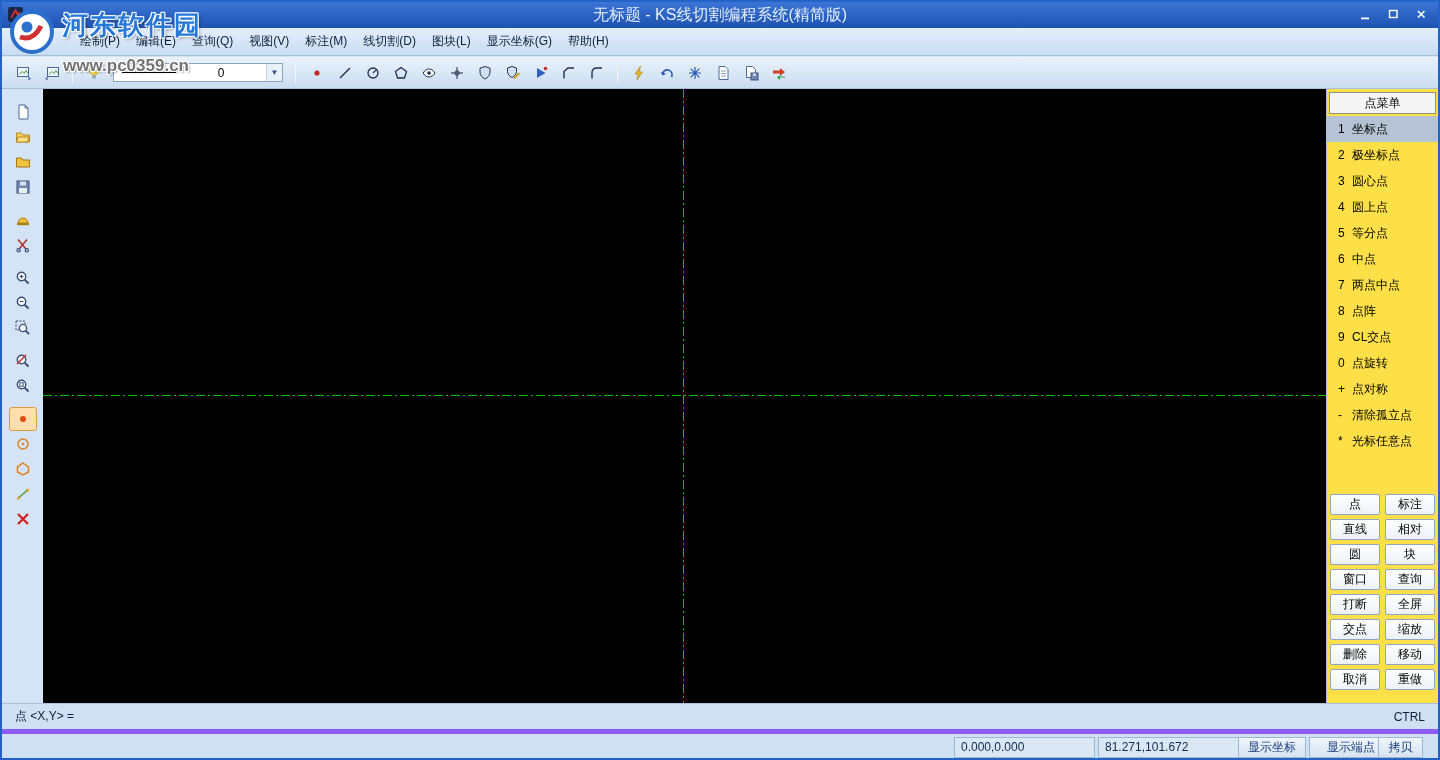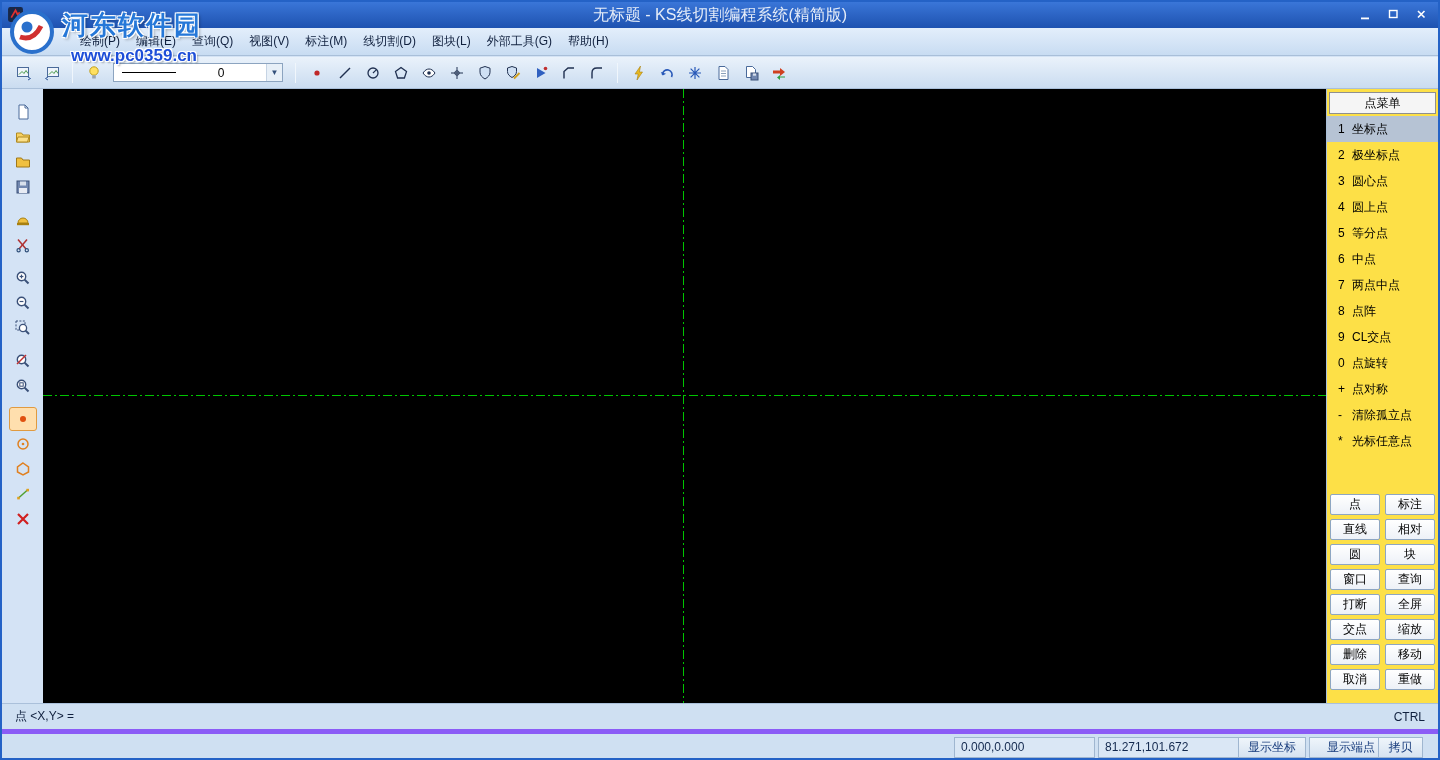--- a/index.html
+++ b/index.html
@@ -106,23 +106,22 @@
     font-size: 12px; color: #1a3e7e; cursor: default;
   }
   
   .watermark { position: absolute; left: 6px; top: 4px; z-index: 99; pointer-events: none; }
   .wm-logo { position: absolute; left: 0; top: 2px; }
   .wm-name {
     position: absolute; left: 54px; top: 2px; width: 300px; font-size: 26px; font-weight: bold; color: #2678d8; letter-spacing: 2px;
     text-shadow: -1px -1px 0 #fff, 1px -1px 0 #fff, -1px 1px 0 #fff, 1px 1px 0 #fff, 2px 2px 3px rgba(0,0,0,.3);
   }
   .wm-url {
-    position: absolute; left: 55px; top: 40px; width: 300px; font-size: 17px; font-weight: bold; color: #1d4ed8;
+    position: absolute; left: 55px; top: 50px; width: 300px; font-size: 17px; font-weight: bold; color: #737373;
     text-shadow: -1px -1px 0 #fff, 1px -1px 0 #fff, -1px 1px 0 #fff, 1px 1px 0 #fff, 2px 2px 2px rgba(0,0,0,.3);
-    margin-left: 8px;
   }
   svg { display: block; }
 </style>
 </head>
 <body>
 
 <div class="window">
 
   <div class="titlebar">
     <div class="app-icon">
@@ -152,21 +151,21 @@
   </div>
 
   <div class="menubar">
     <span class="menu-item">绘制(P)</span>
     <span class="menu-item">编辑(E)</span>
     <span class="menu-item">查询(Q)</span>
     <span class="menu-item">视图(V)</span>
     <span class="menu-item">标注(M)</span>
     <span class="menu-item">线切割(D)</span>
     <span class="menu-item">图块(L)</span>
-    <span class="menu-item">外部工具(G)</span>
+    <span class="menu-item">显示坐标(G)</span>
     <span class="menu-item">帮助(H)</span>
   </div>
 
   <div class="toolbar">
     <div class="tb-btn">
       <svg width="16" height="16" viewBox="0 0 16 16">
           <rect x="1.5" y="2.5" width="11" height="9" fill="#eef4fb" stroke="#4a6a9a"></rect>
           <path d="M3 9.5l3-3 2 2 2-3 2 3" stroke="#4a9a4a" fill="none"></path>
           <path d="M12 12l2.5 1.5L12 15" stroke="#30589a" fill="none"></path>
         </svg>

